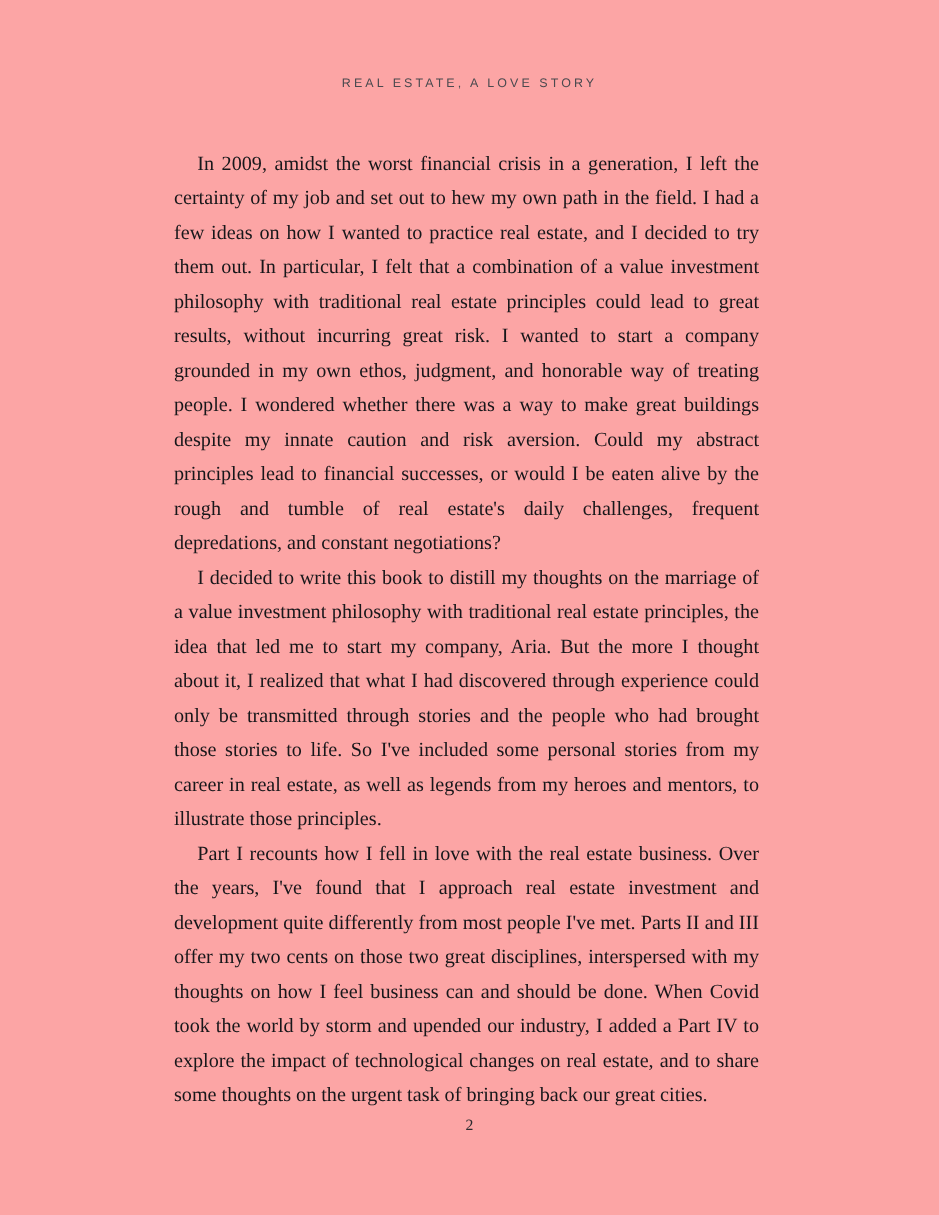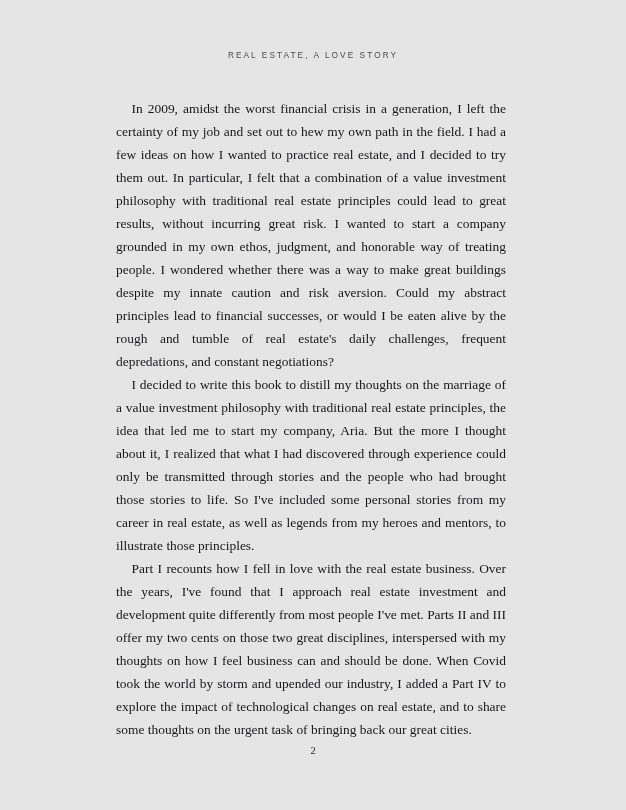--- a/index.html
+++ b/index.html
@@ -4,21 +4,21 @@
 <style>
   html, body {
     margin: 0;
     padding: 0;
     background: #ffffff;
   }
   .page {
     position: relative;
     width: 626px;
     height: 810px;
-    background: #e5e5e5;
+    background: #fca5a5;
     overflow: hidden;
     box-sizing: border-box;
     text-decoration: underline;
   }
   .running-head {
     position: absolute;
     top: 50px;
     left: 0;
     width: 626px;
     text-align: center;

